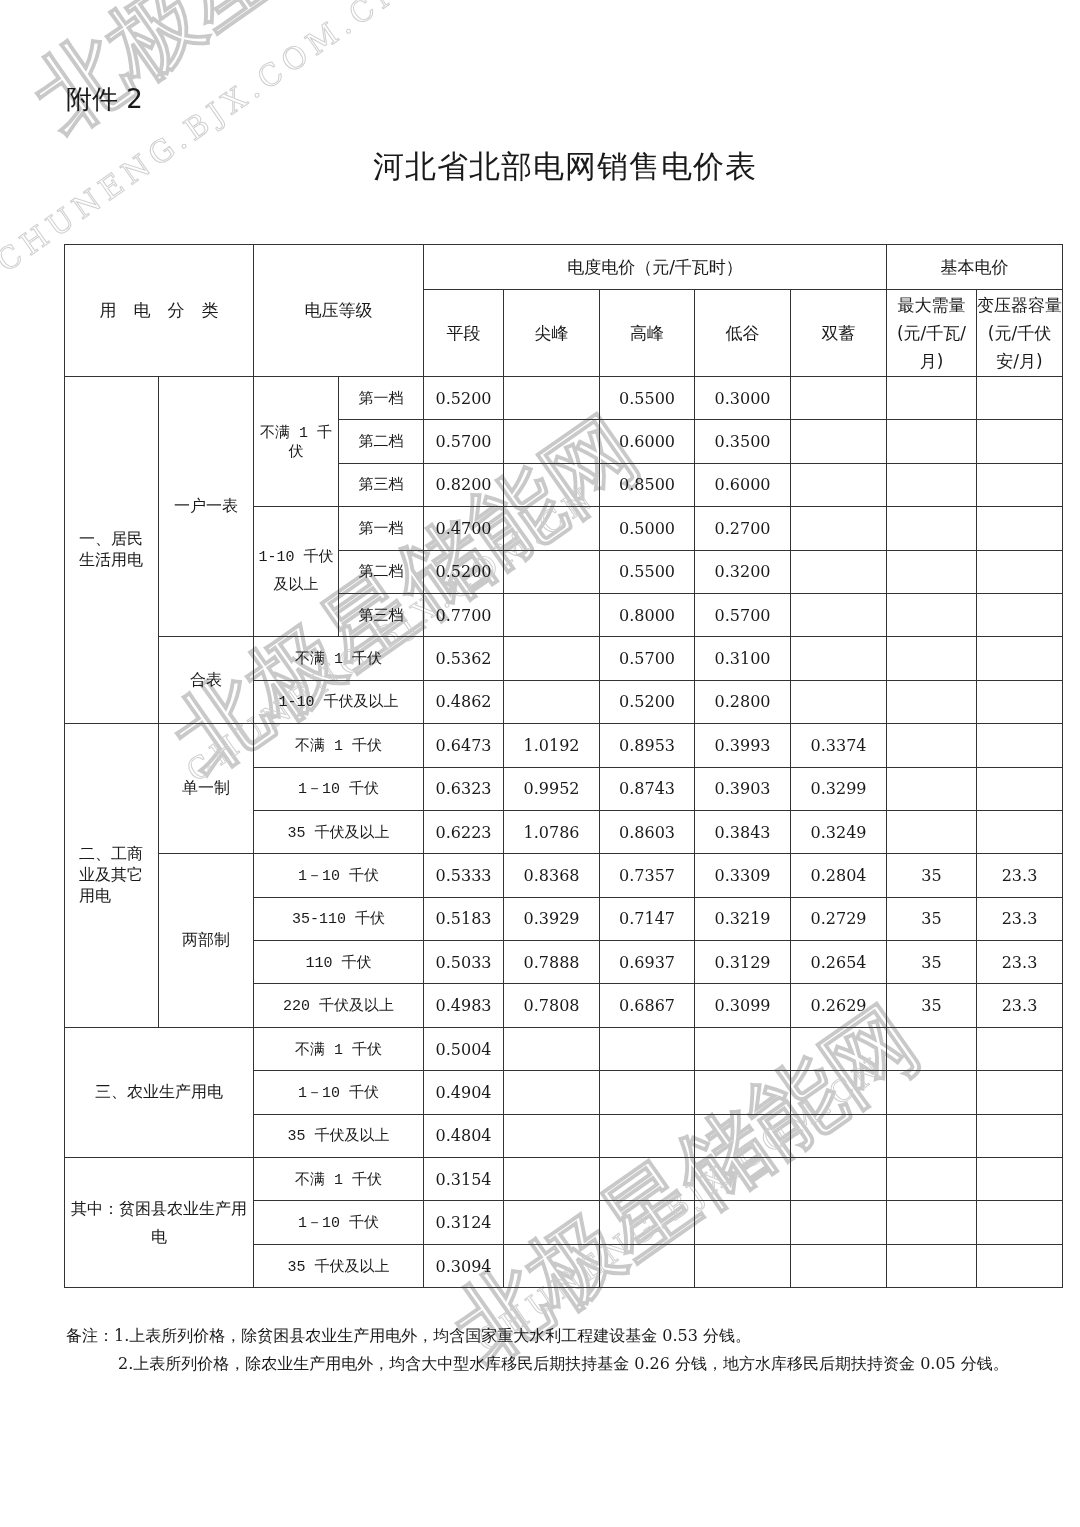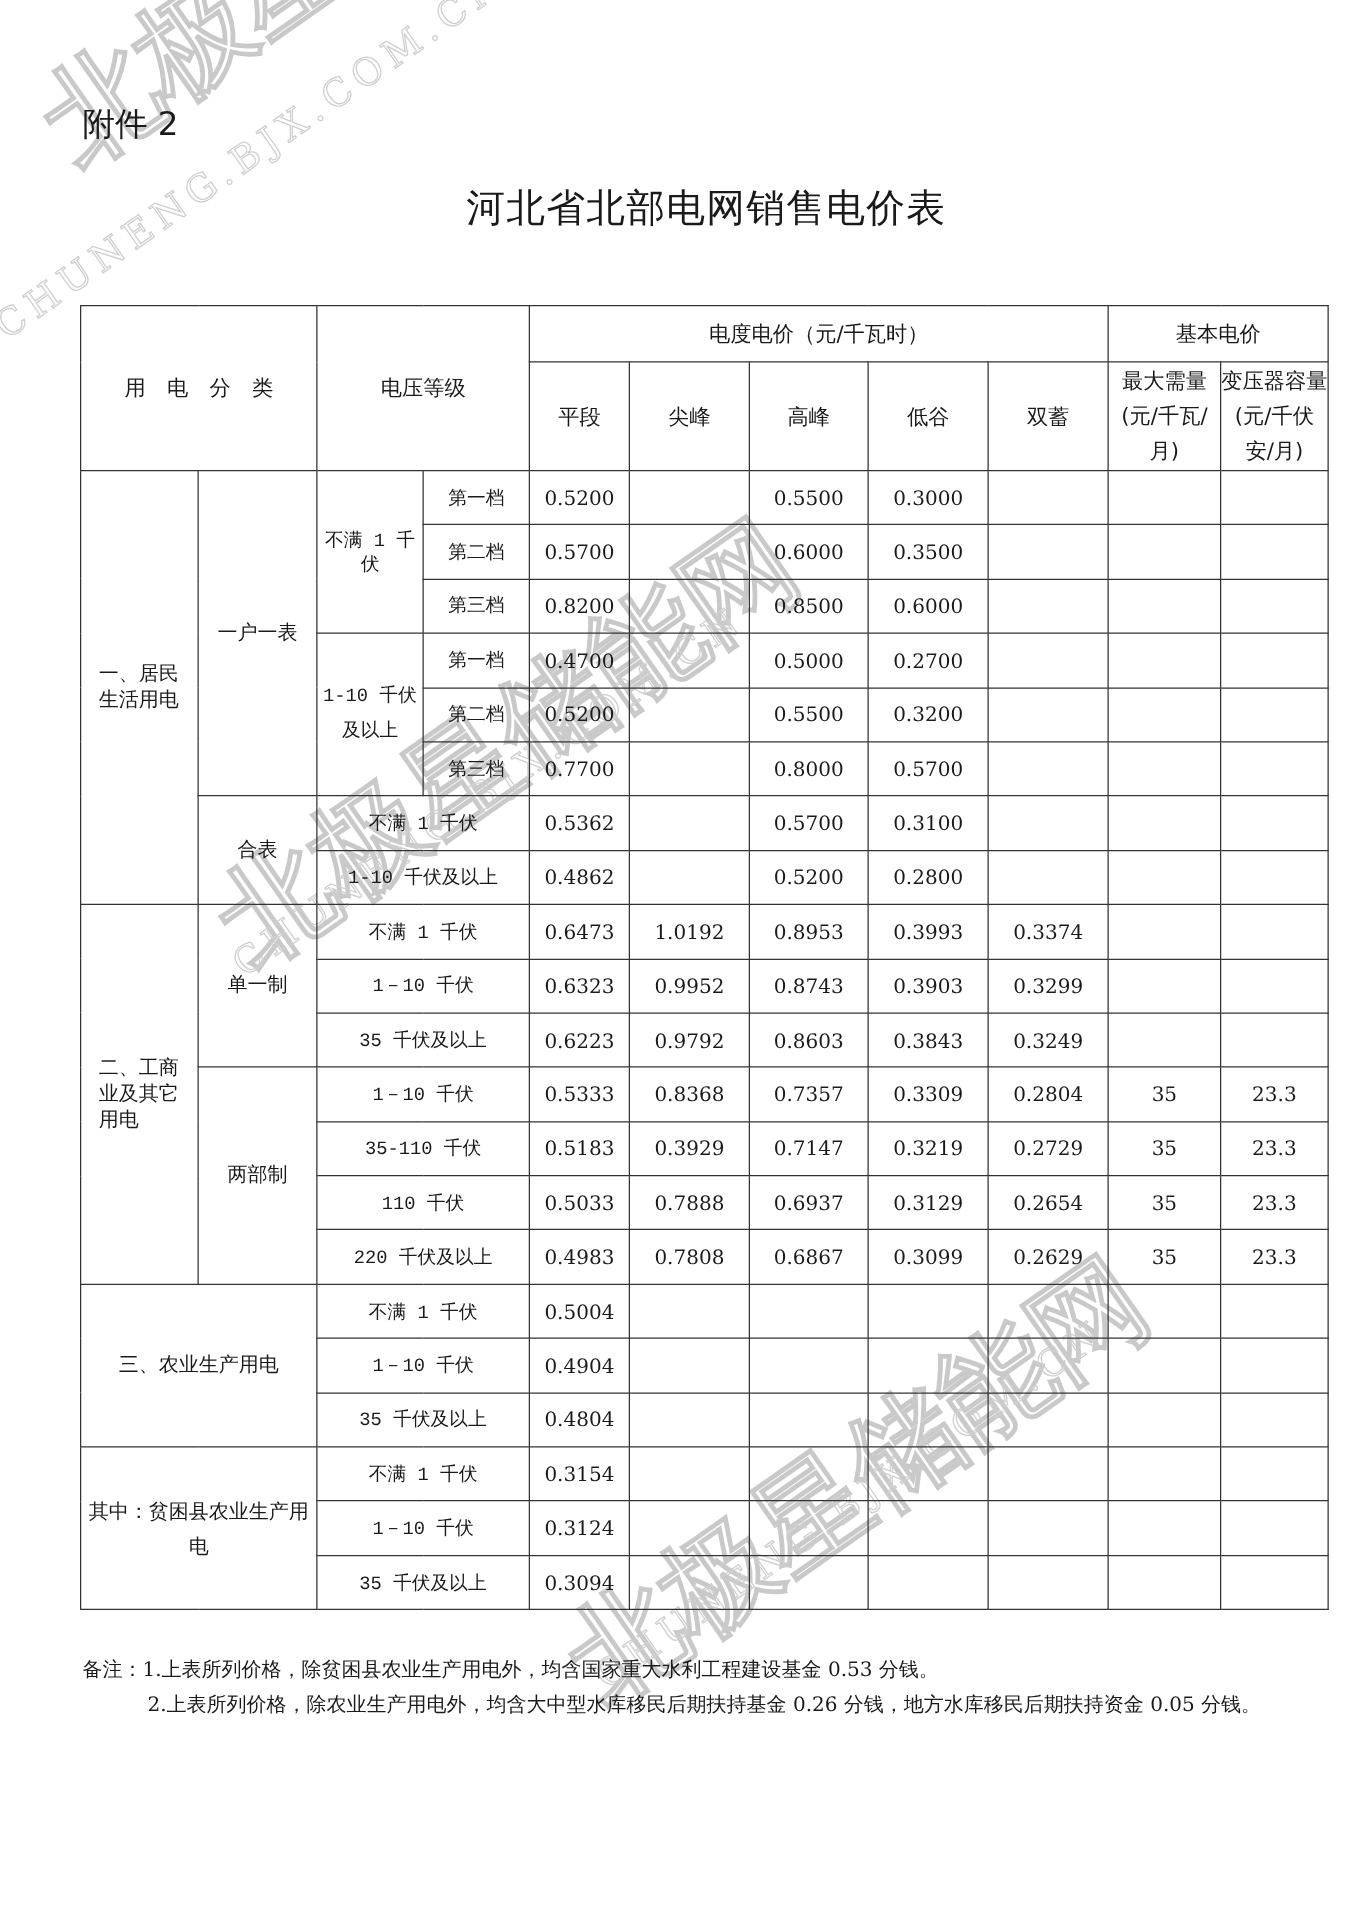--- a/index.html
+++ b/index.html
@@ -175,21 +175,21 @@
     <td>0.9952</td>
     <td>0.8743</td>
     <td>0.3903</td>
     <td>0.3299</td>
     <td></td>
     <td></td>
   </tr>
   <tr>
     <td class="sm" colspan="2">35 千伏及以上</td>
     <td>0.6223</td>
-    <td>0.9792</td>
+    <td>1.0786</td>
     <td>0.8603</td>
     <td>0.3843</td>
     <td>0.3249</td>
     <td></td>
     <td></td>
   </tr>
 
   <tr>
     <td rowspan="4">两部制</td>
     <td class="sm" colspan="2">1－10 千伏</td>

